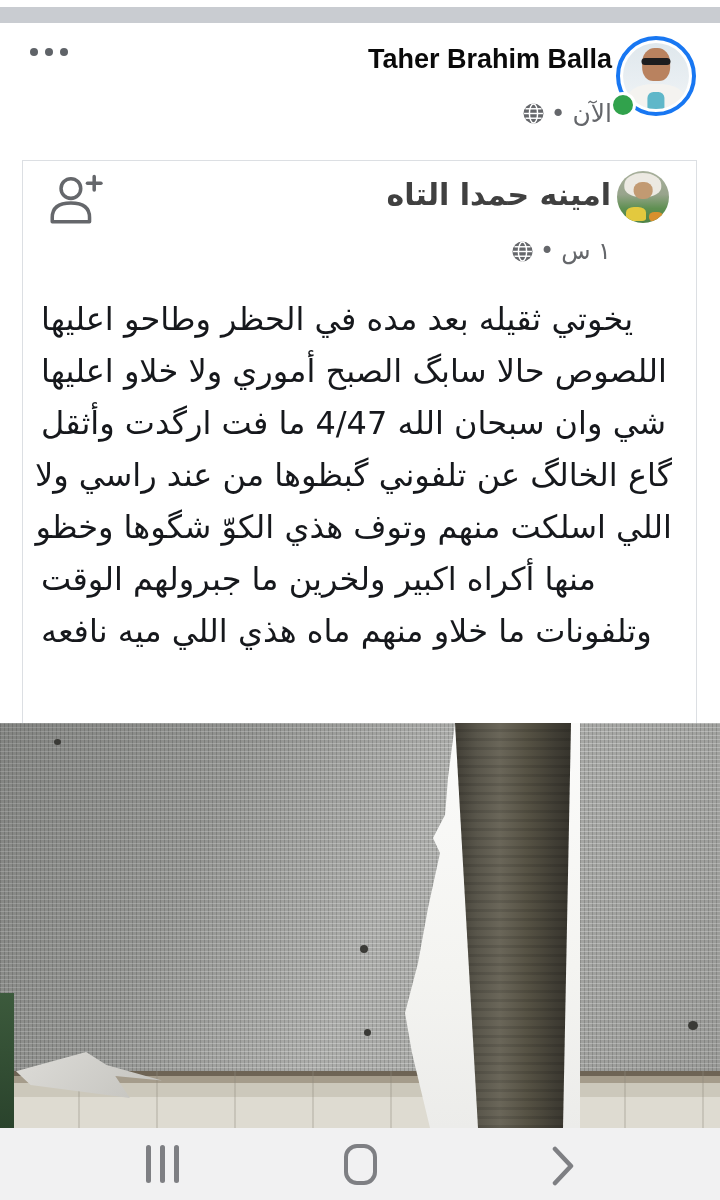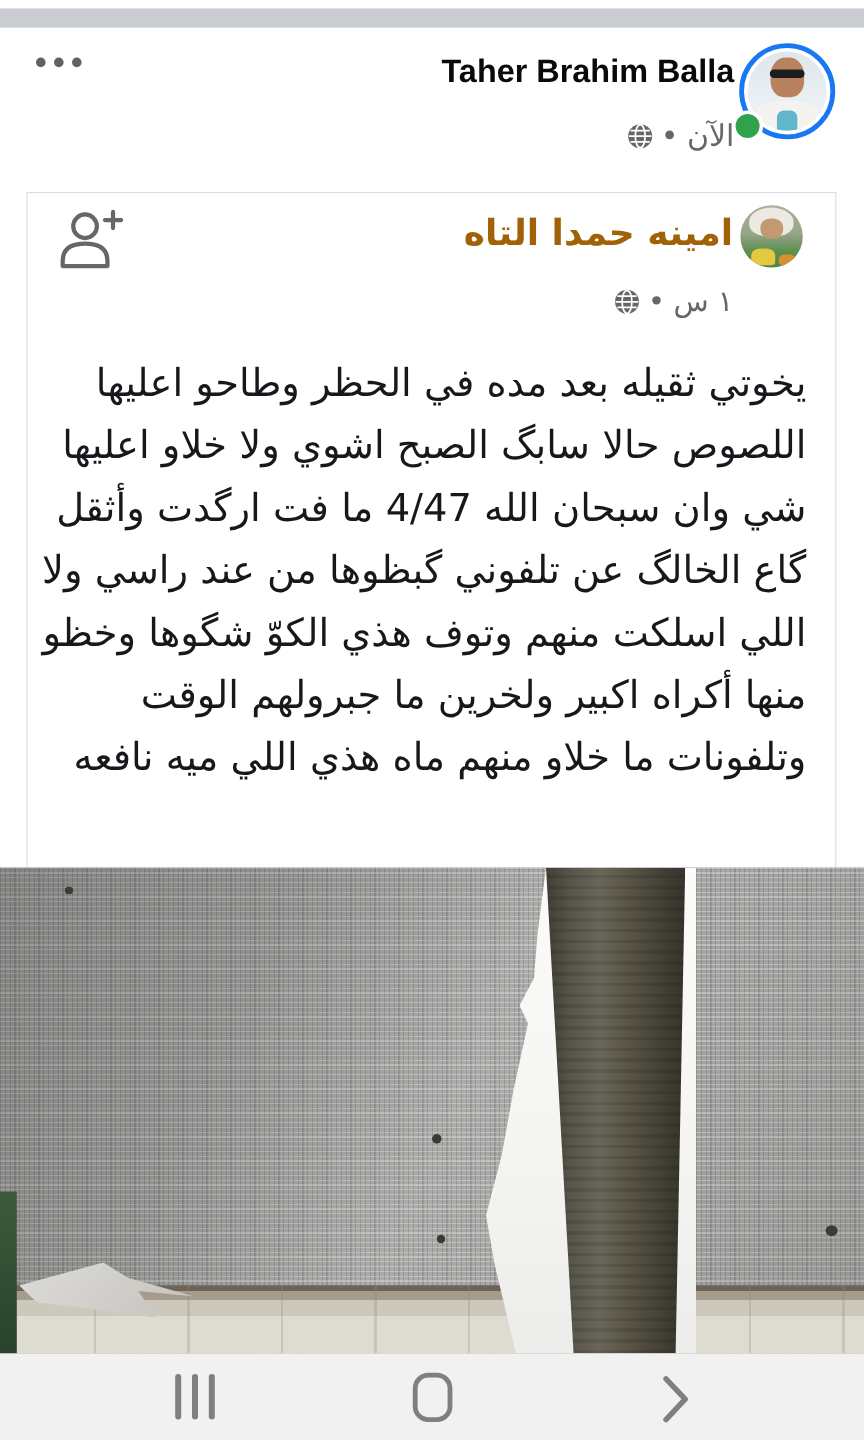--- a/index.html
+++ b/index.html
@@ -30,24 +30,24 @@
   
   .card { position:absolute; left:22px; top:160px; width:675px; height:563px; background:#fff; border:1px solid #dcdfe3; border-bottom:none; }
   .person-add { position:absolute; left:22px; top:12px; width:58px; height:58px; cursor:pointer; }
 
   .small-avatar { position:absolute; right:27px; top:10px; width:52px; height:52px; border-radius:50%; overflow:hidden; background:linear-gradient(180deg,#a8b09c 0%,#98a48c 45%,#5f9052 72%,#4e8347 100%); cursor:pointer; }
   .sa-wrap { position:absolute; left:50%; top:4%; transform:translateX(-50%); width:72%; height:46%; background:#ece9e2; border-radius:50% 50% 42% 42%; }
   .sa-face { position:absolute; left:50%; top:22%; transform:translateX(-50%); width:36%; height:32%; background:#c29a72; border-radius:45%; }
   .sa-flag { position:absolute; left:18%; bottom:4%; width:38%; height:26%; background:#e3c93e; border-radius:40% 40% 20% 20%; }
   .sa-flag2 { position:absolute; right:12%; bottom:2%; width:26%; height:20%; background:#d8902e; border-radius:40%; }
 
-  .shared-name { position:absolute; right:85px; top:16px; direction:rtl; font-family:"DejaVu Sans", sans-serif; font-size:30px; font-weight:bold; color:#a16207; white-space:nowrap; }
+  .shared-name { position:absolute; right:85px; top:16px; direction:rtl; font-family:"DejaVu Sans", sans-serif; font-size:30px; font-weight:bold; color:#404040; white-space:nowrap; }
   .shared-sub { position:absolute; right:85px; top:76px; display:flex; direction:rtl; align-items:center; gap:7px; color:#65676b; font-size:24px; font-family:"DejaVu Sans", sans-serif; }
 
-  .post-body { position:absolute; top:132px; right:24px; left:18px; direction:rtl; text-align:right; font-family:"DejaVu Sans", sans-serif; font-size:32px; line-height:52px; color:#16181c; }
+  .post-body { position:absolute; top:132px; right:24px; left:18px; direction:rtl; text-align:left; font-family:"DejaVu Sans", sans-serif; font-size:32px; line-height:52px; color:#16181c; }
   .post-body .bline { white-space:nowrap; }
 
   
   .photo { position:absolute; left:0; top:723px; width:720px; height:405px; overflow:hidden; background:#a4a5a2; cursor:pointer; }
   .mesh { position:absolute; inset:0;
     background-color:#a0a19e;
     background-image:
       linear-gradient(115deg, rgba(62,64,62,0.30) 0%, rgba(62,64,62,0.14) 28%, rgba(255,255,255,0.12) 52%, rgba(255,255,255,0.05) 70%, rgba(110,110,108,0.20) 100%),
       repeating-linear-gradient(0deg, rgba(255,255,255,0.28) 0 1px, transparent 1px 4px),
       repeating-linear-gradient(90deg, rgba(45,45,45,0.22) 0 1px, transparent 1px 4px);
@@ -146,21 +146,21 @@
         <circle cx="8" cy="8" r="7.6" fill="#65676b"></circle>
         <ellipse cx="8" cy="8" rx="3.1" ry="7.3" fill="none" stroke="#ffffff" stroke-width="1.1"></ellipse>
         <line x1="0.8" y1="8" x2="15.2" y2="8" stroke="#ffffff" stroke-width="1.1"></line>
         <line x1="1.9" y1="4.4" x2="14.1" y2="4.4" stroke="#ffffff" stroke-width="1.1"></line>
         <line x1="1.9" y1="11.6" x2="14.1" y2="11.6" stroke="#ffffff" stroke-width="1.1"></line>
       </svg>
     </div>
 
     <div class="post-body">
       <div class="bline">يخوتي ثقيله بعد مده في الحظر وطاحو اعليها</div>
-      <div class="bline">اللصوص حالا سابگ الصبح اشوي ولا خلاو اعليها</div>
+      <div class="bline">اللصوص حالا سابگ الصبح أموري ولا خلاو اعليها</div>
       <div class="bline">شي وان سبحان الله 4/47 ما فت ارگدت وأثقل</div>
       <div class="bline">گاع الخالگ عن تلفوني گبظوها من عند راسي ولا</div>
       <div class="bline">اللي اسلكت منهم وتوف هذي الكوّ شگوها وخظو</div>
       <div class="bline">منها أكراه اكبير ولخرين ما جبرولهم الوقت</div>
       <div class="bline">وتلفونات ما خلاو منهم ماه هذي اللي ميه نافعه</div>
     </div>
   </div>
 
   <div class="photo">
     <div class="mesh"></div>

